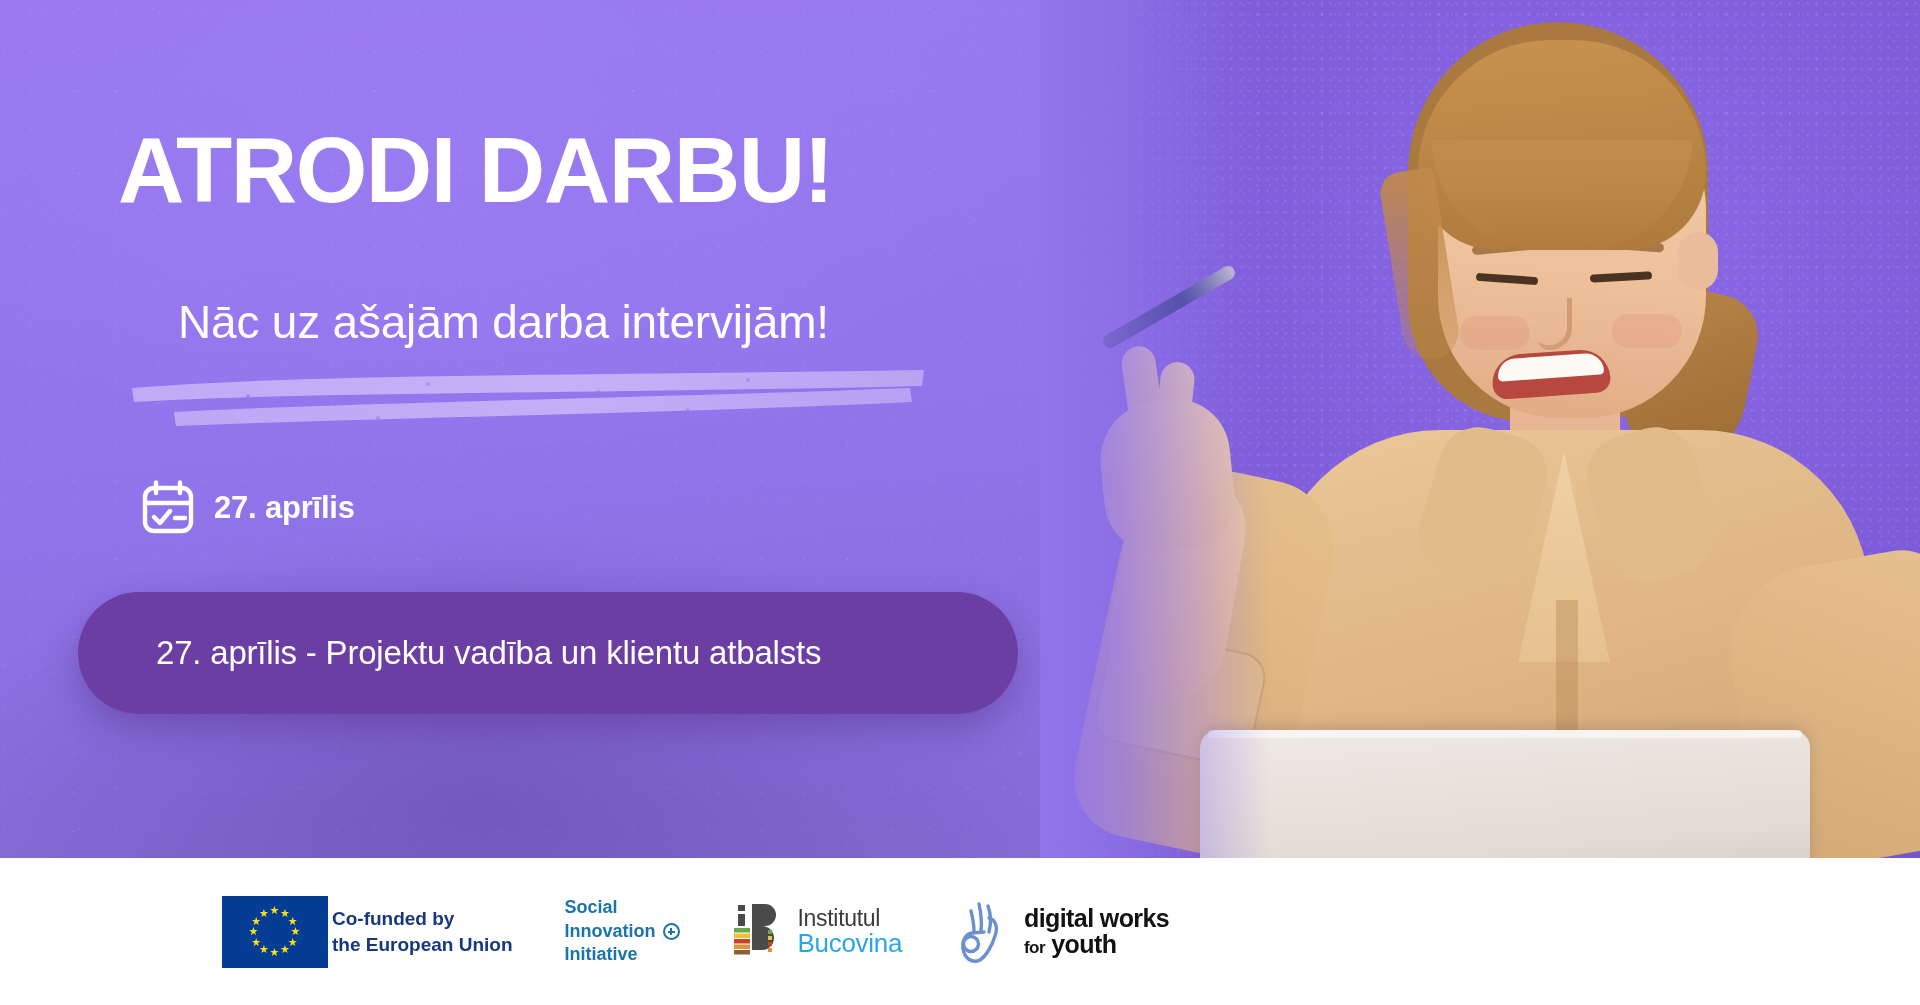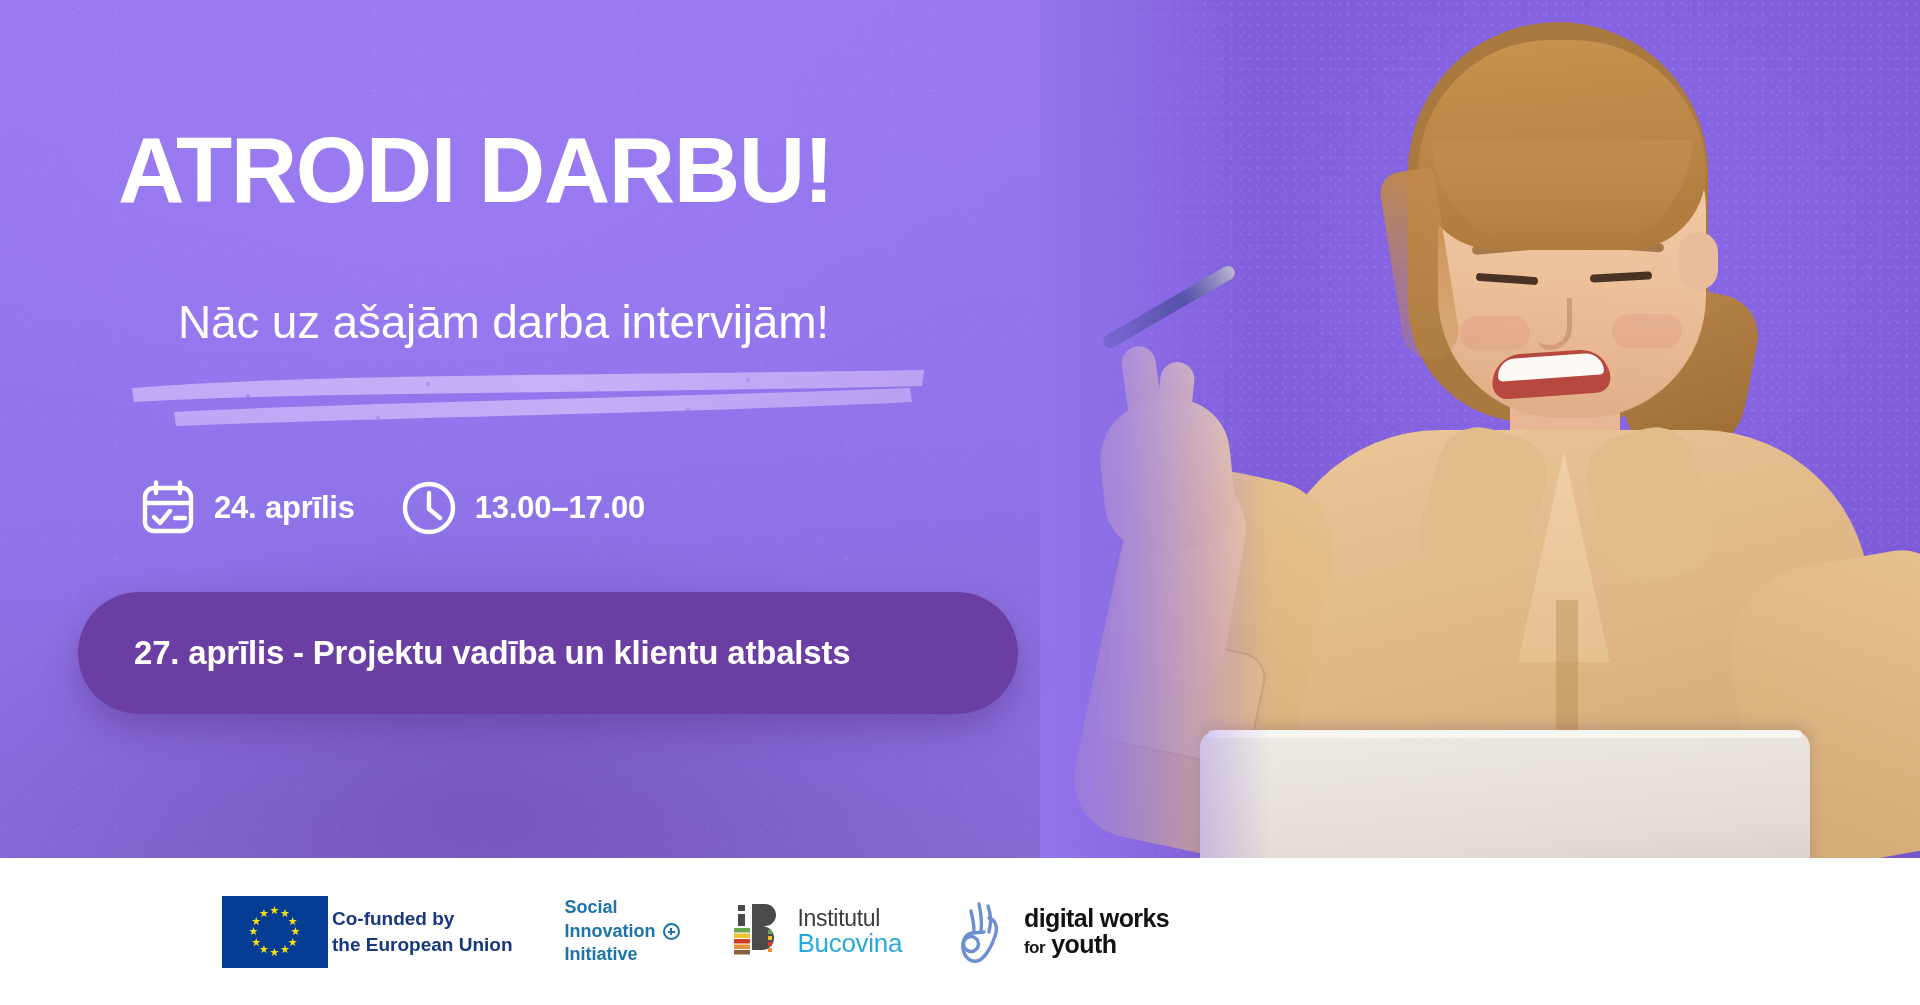--- a/index.html
+++ b/index.html
@@ -297,23 +297,23 @@
     position: absolute; left: 78px; top: 592px;
     width: 940px; height: 122px;
     background: #6b3ea3;
     border-radius: 61px;
     display: flex; align-items: center;
     box-shadow: 0 14px 34px rgba(60,28,100,0.30);
     border: none;
     cursor: pointer;
   }
   .cta-label {
-    margin-left: 56px;
+    margin-left: 78px;
     font-size: 33px;
-    font-weight: 700;
+    font-weight: 400;
     color: #ffffff;
     white-space: nowrap;
     letter-spacing: -0.2px;
   }
 
   
   .footer {
     position: absolute;
     left: 0; top: 858px;
     width: 1920px; height: 147px;
@@ -485,32 +485,24 @@
 
         <div class="meta-item">
           <svg class="meta-icon" width="56" height="56" viewBox="0 0 56 56" aria-hidden="true">
             <rect x="5" y="8" width="46" height="43" rx="9" ry="9" fill="none" stroke="#ffffff" stroke-width="4.4"></rect>
             <line x1="5" y1="23" x2="51" y2="23" stroke="#ffffff" stroke-width="4.4"></line>
             <line x1="16" y1="2.5" x2="16" y2="13" stroke="#ffffff" stroke-width="4.4" stroke-linecap="round"></line>
             <line x1="40" y1="2.5" x2="40" y2="13" stroke="#ffffff" stroke-width="4.4" stroke-linecap="round"></line>
             <polyline points="14,37 20,43 30,31" fill="none" stroke="#ffffff" stroke-width="4.4" stroke-linecap="round" stroke-linejoin="round"></polyline>
             <line x1="35" y1="38" x2="45" y2="38" stroke="#ffffff" stroke-width="4.4" stroke-linecap="round"></line>
           </svg>
-          <span class="meta-text">24. aprīlis</span>
+          <span class="meta-text">27. aprīlis</span>
         </div>
 
 
-        <div class="meta-item">
-          <svg class="meta-icon" width="56" height="56" viewBox="0 0 56 56" aria-hidden="true">
-            <circle cx="28" cy="28" r="24" fill="none" stroke="#ffffff" stroke-width="4.4"></circle>
-            <line x1="28" y1="13" x2="28" y2="29" stroke="#ffffff" stroke-width="4.4" stroke-linecap="round"></line>
-            <line x1="28" y1="29" x2="39" y2="38" stroke="#ffffff" stroke-width="4.4" stroke-linecap="round"></line>
-          </svg>
-          <span class="meta-text">13.00–17.00</span>
-        </div>
 
       </div>
 
       <button class="cta">
         <span class="cta-label">27. aprīlis - Projektu vadība un klientu atbalsts</span>
       </button>
 
     </div>
   </section>
 

